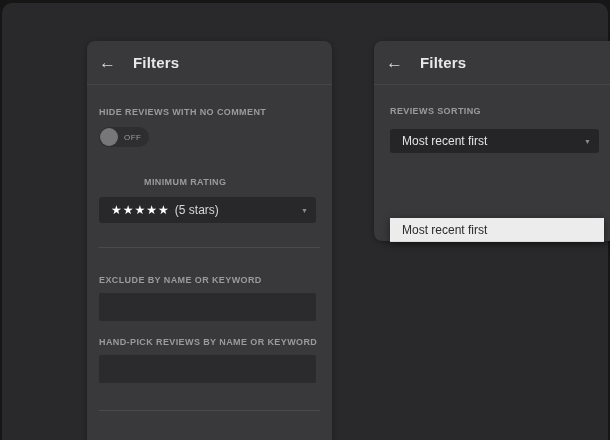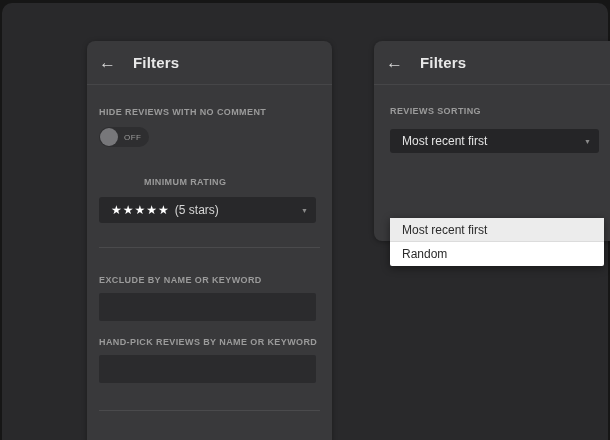--- a/index.html
+++ b/index.html
@@ -198,19 +198,18 @@
     <div class="card-body sorting-body">
 
       <div class="field-label mt-21">REVIEWS SORTING</div>
       <div class="select sorting-select">
         <span>Most recent first</span>
         <span class="caret">▼</span>
       </div>
 
       <div class="dropdown-menu">
         <div class="dropdown-item selected">Most recent first</div>
-        <div class="dropdown-item">Random</div>
       </div>
 
     </div>
   </div>
 
 </div>
 
 </body></html>

